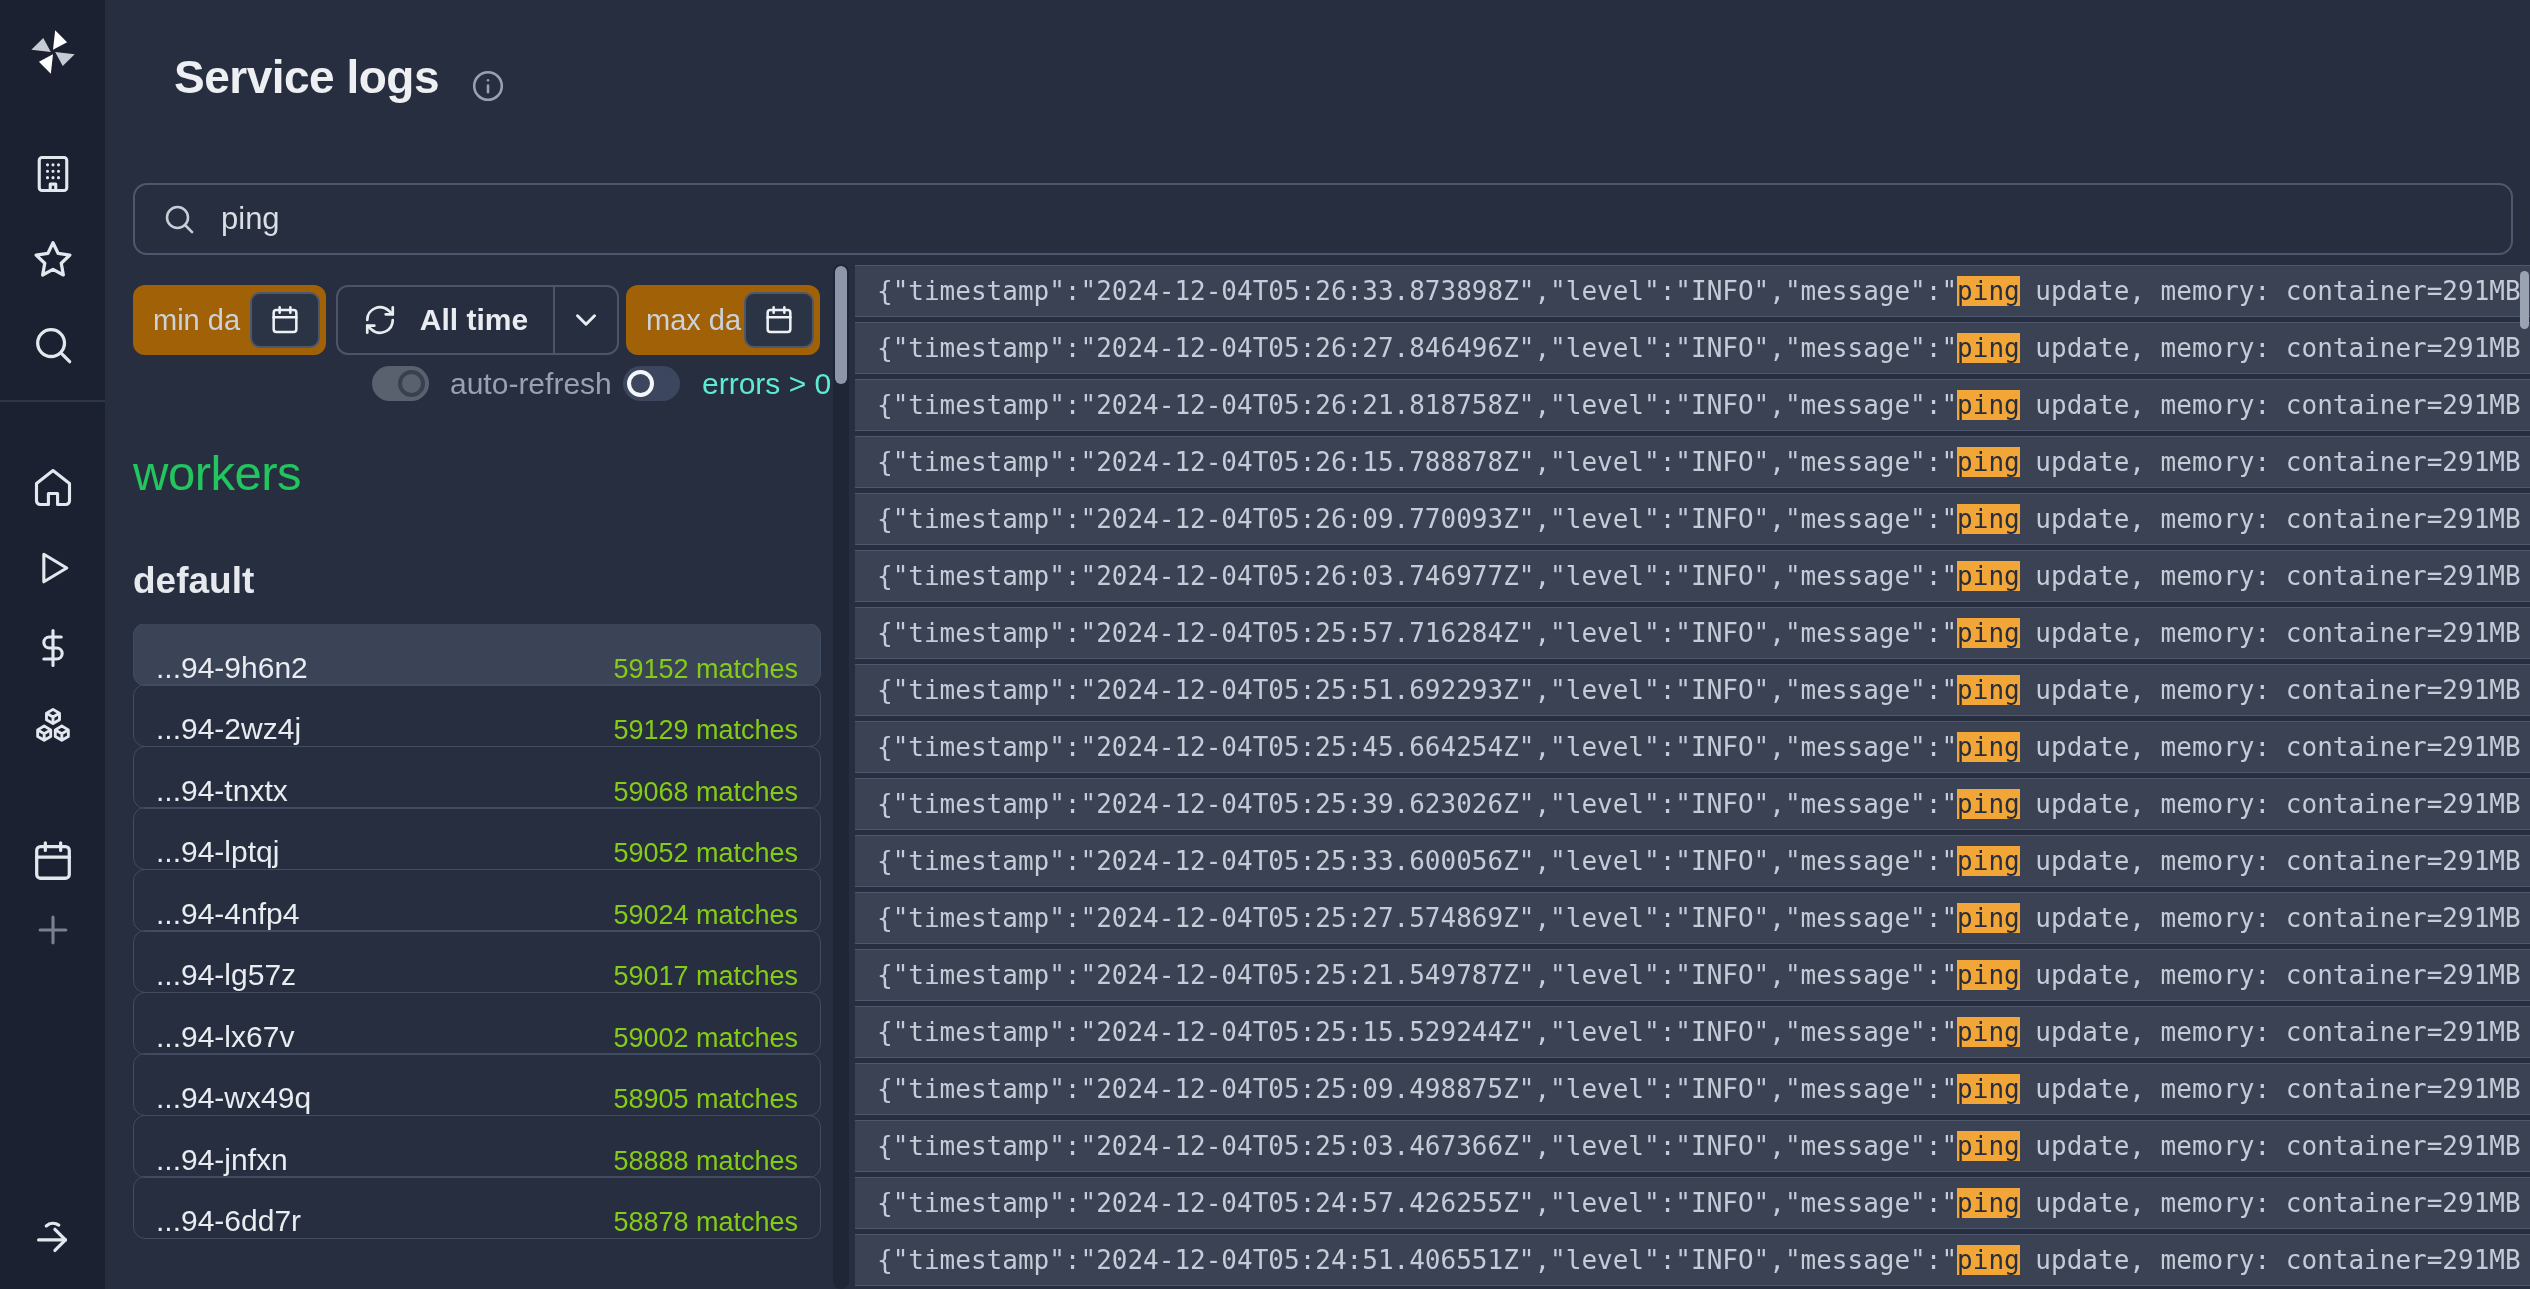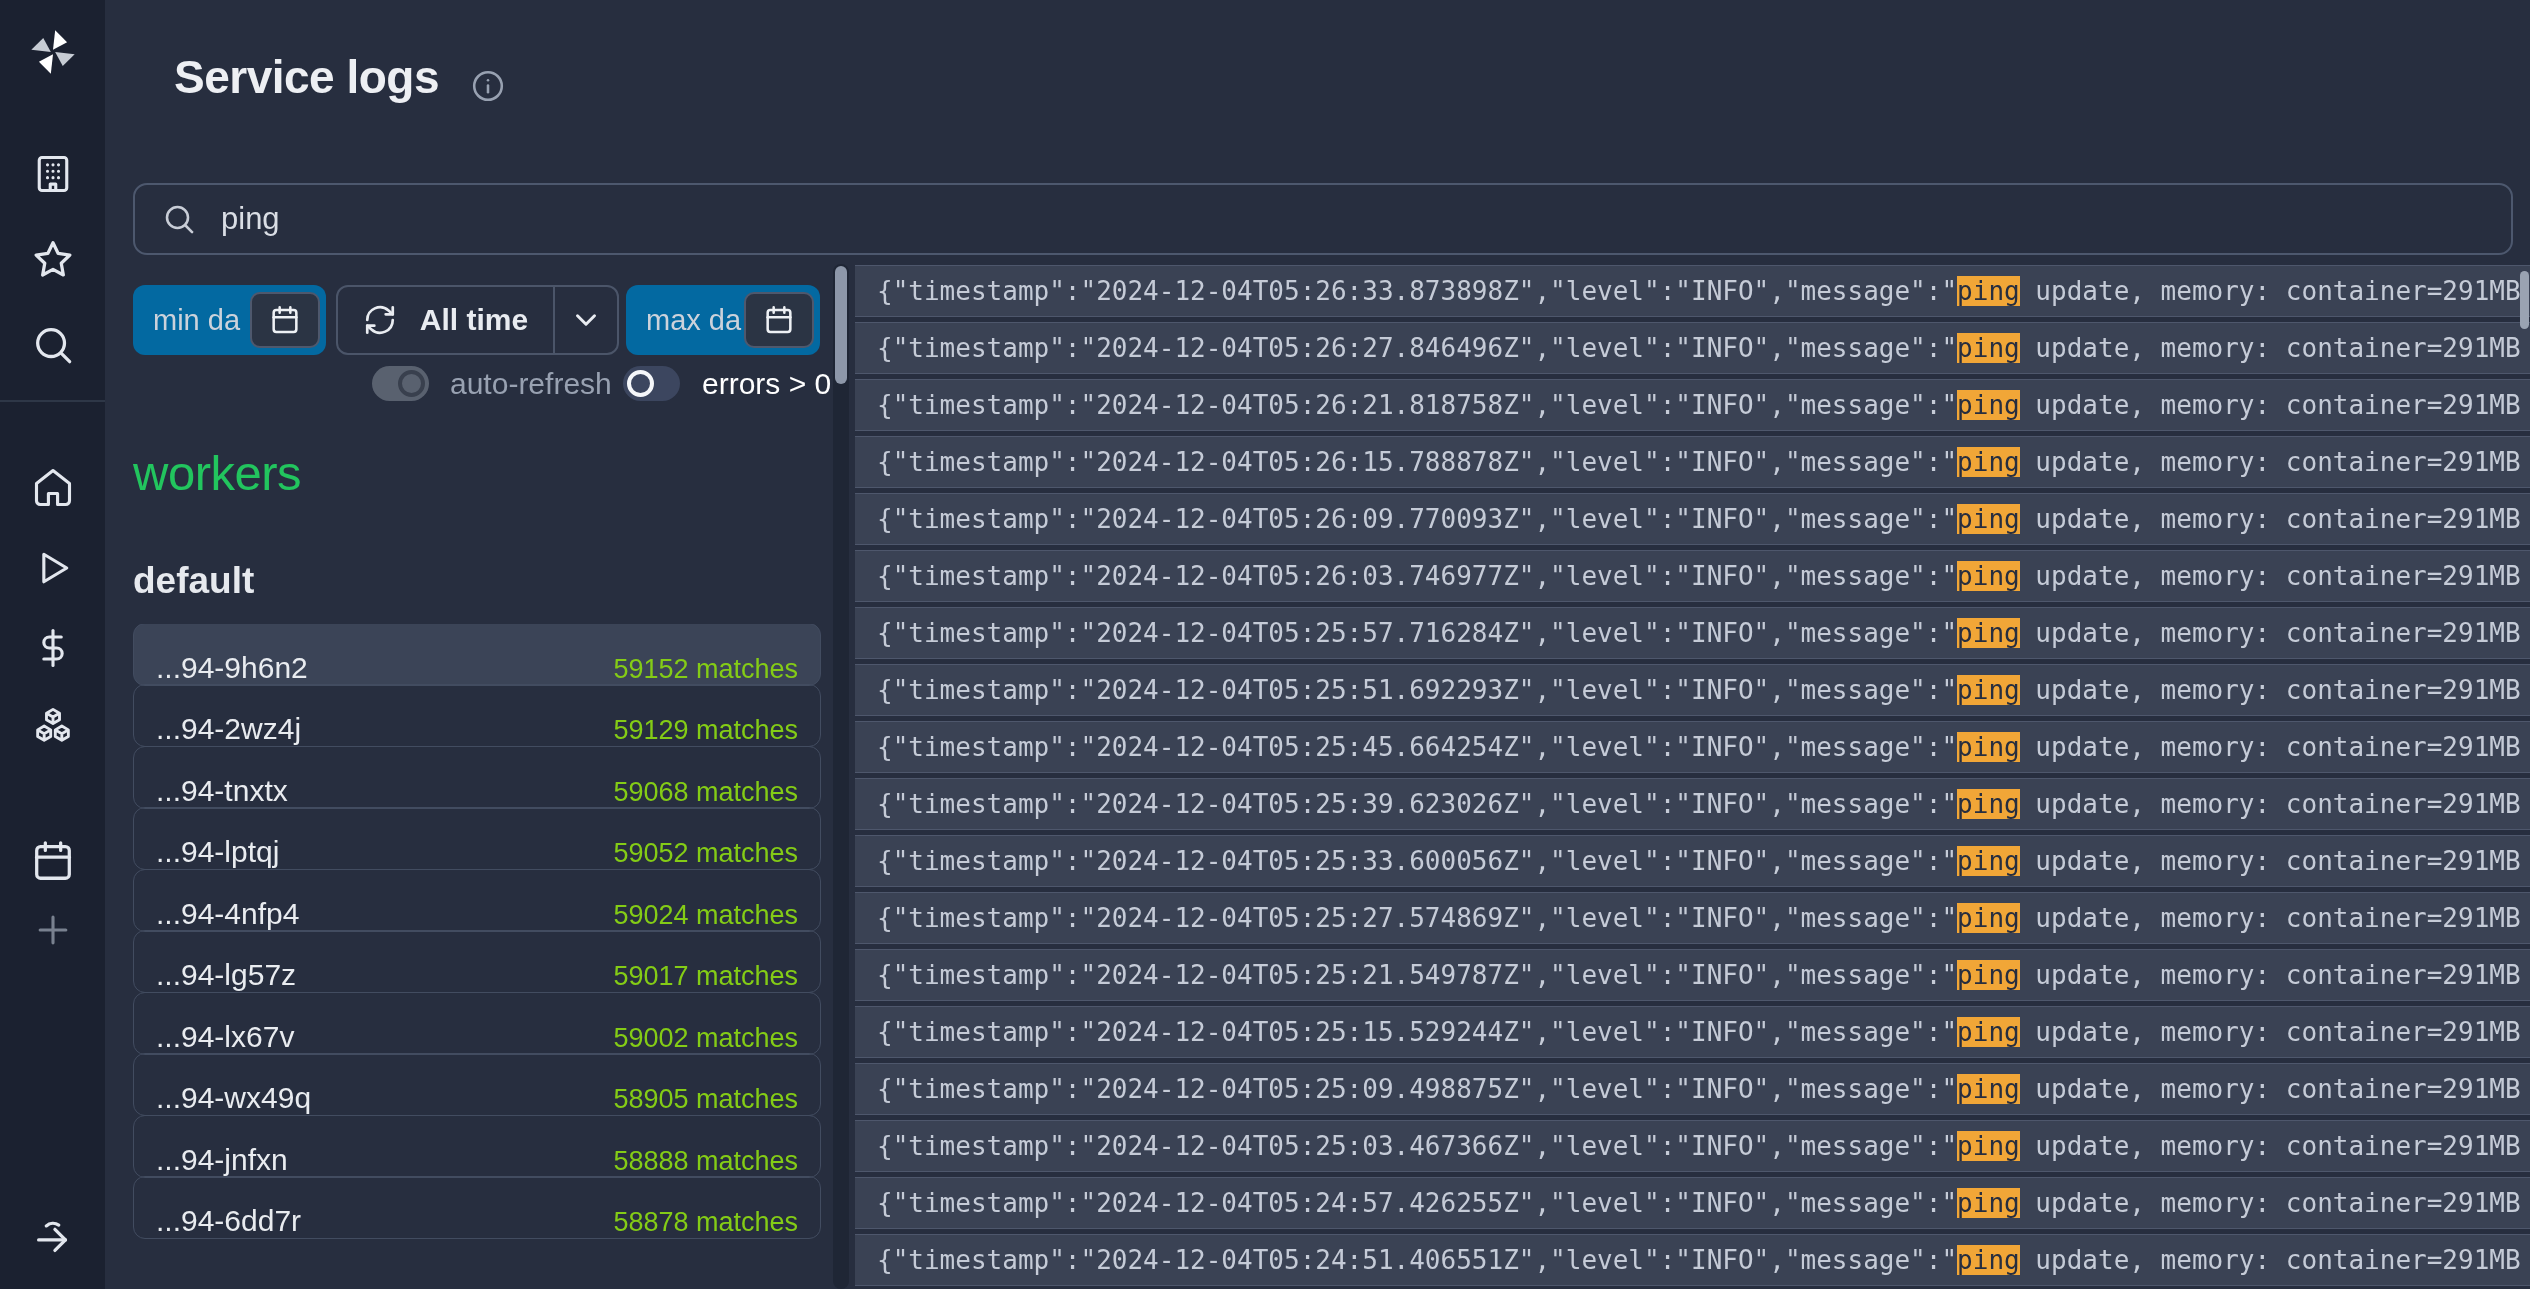--- a/index.html
+++ b/index.html
@@ -19,21 +19,21 @@
   .page-title { position:absolute; left:174px; top:50px; font-size:46px; font-weight:700; color:#edeff3; letter-spacing:-0.5px;text-align:center; }
   .info-icon { position:absolute; left:470px; top:68px; color:#98a1b1; }
 
   
   .searchbar { position:absolute; left:133px; top:183px; width:2380px; height:72px;
     border:2px solid #4d586e; border-radius:14px; display:flex; align-items:center; padding:0 26px; gap:22px; }
   .searchbar svg { color:#c8cdd7; }
   .searchbar input { flex:1; background:transparent; border:none; outline:none; color:#dadee5; font-size:31px; font-family:"Liberation Sans",sans-serif; }
 
   
-  .datebtn { position:absolute; top:285px; height:70px; background:#0369a1; border-radius:12px; overflow:hidden; cursor:pointer; }
+  .datebtn { position:absolute; top:285px; height:70px; background:#a16207; border-radius:12px; overflow:hidden; cursor:pointer; }
   .datebtn .ph { position:absolute; left:20px; top:0; line-height:70px; font-size:29px; color:#ccd2db; white-space:nowrap; }
   .calbtn { position:absolute; right:6px; top:7px; width:70px; height:56px; background:#2b3444;
     border:2px solid #4e586d; border-radius:10px; display:flex; align-items:center; justify-content:center; color:#eef1f5; cursor:pointer; }
   .alltime { position:absolute; left:336px; top:285px; width:283px; height:70px; border:2px solid #4b5569; border-radius:12px; display:flex; }
   .alltime .main { flex:1; display:flex; align-items:center; justify-content:center; gap:23px; color:#e9ecf1; cursor:pointer; }
   .alltime .main .lbl { font-size:30px; font-weight:600; }
   .alltime .sep { width:2px; background:#4b5569; }
   .alltime .chev { width:62px; display:flex; align-items:center; justify-content:center; color:#e9ecf1; cursor:pointer; }
 
   
@@ -197,21 +197,21 @@
 </div>
 
 <div class="toggle" style="left:372px; background:#59616f">
   <span class="knob" style="right:4px; border:4px solid #39404e"></span>
 </div>
 <div class="tog-label" style="left:450px; color:#98a1b1">auto-refresh</div>
 
 <div class="toggle" style="left:623px; background:#3c465f">
   <span class="knob" style="left:4px; border:4px solid #f5f7fa"></span>
 </div>
-<div class="tog-label" style="left:702px; color:#ffffff">errors &gt; 0</div>
+<div class="tog-label" style="left:702px; color:#5eead4">errors &gt; 0</div>
 
 <div class="workers-heading">workers</div>
 <div class="group-heading">default</div>
 <div class="worker-list">
     <div class="worker-row selected">
       <span class="wname">...94-9h6n2</span>
       <span class="wmatches">59152 matches</span>
     </div>
     <div class="worker-row">
       <span class="wname">...94-2wz4j</span>

